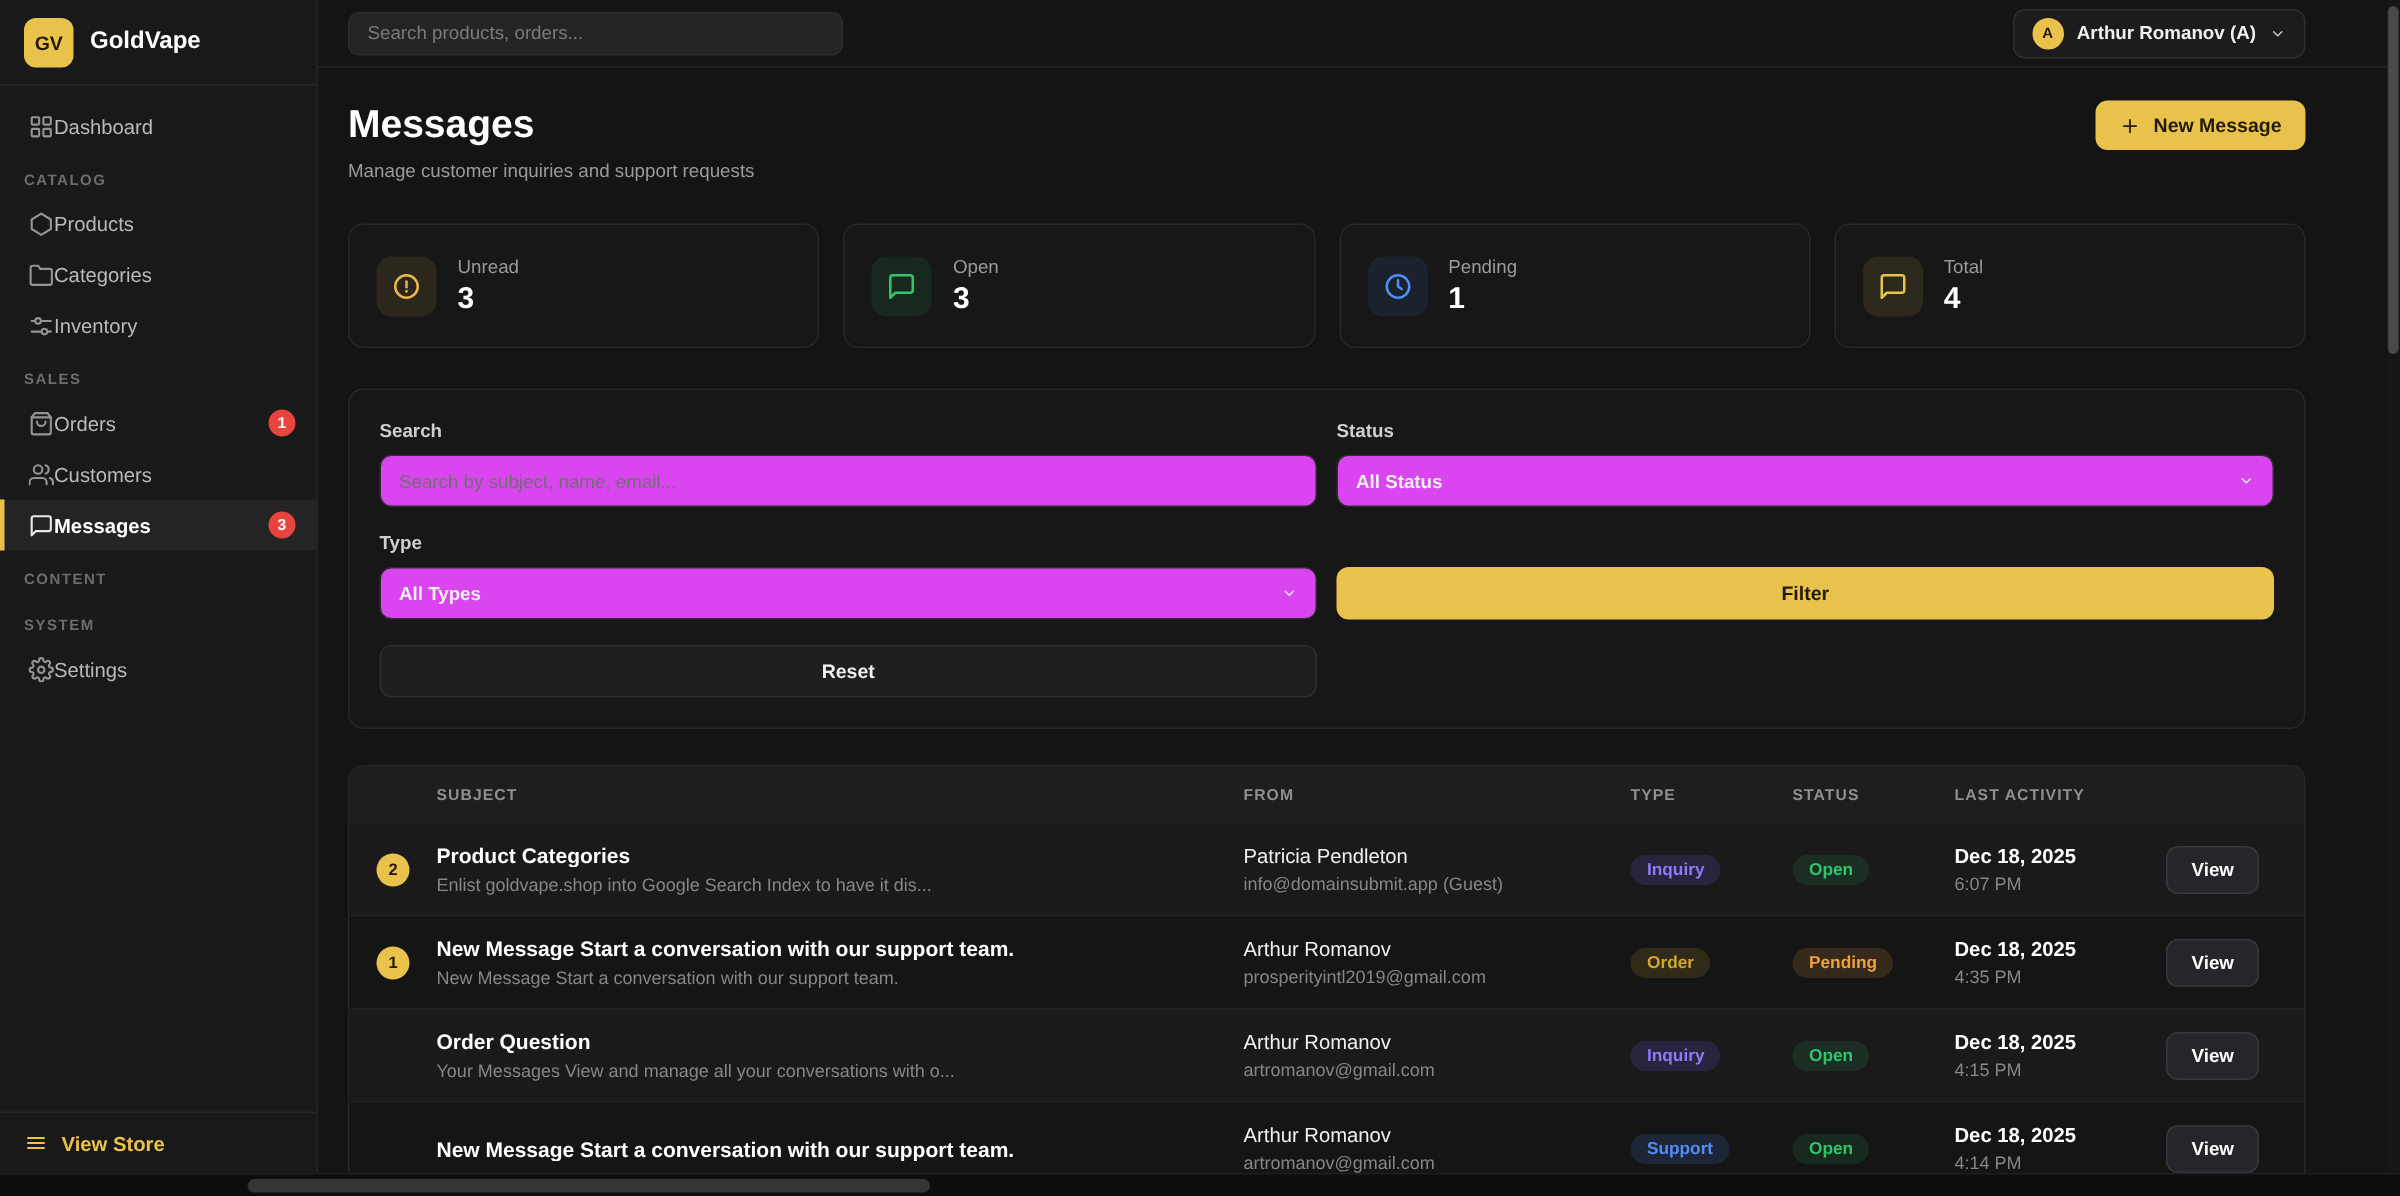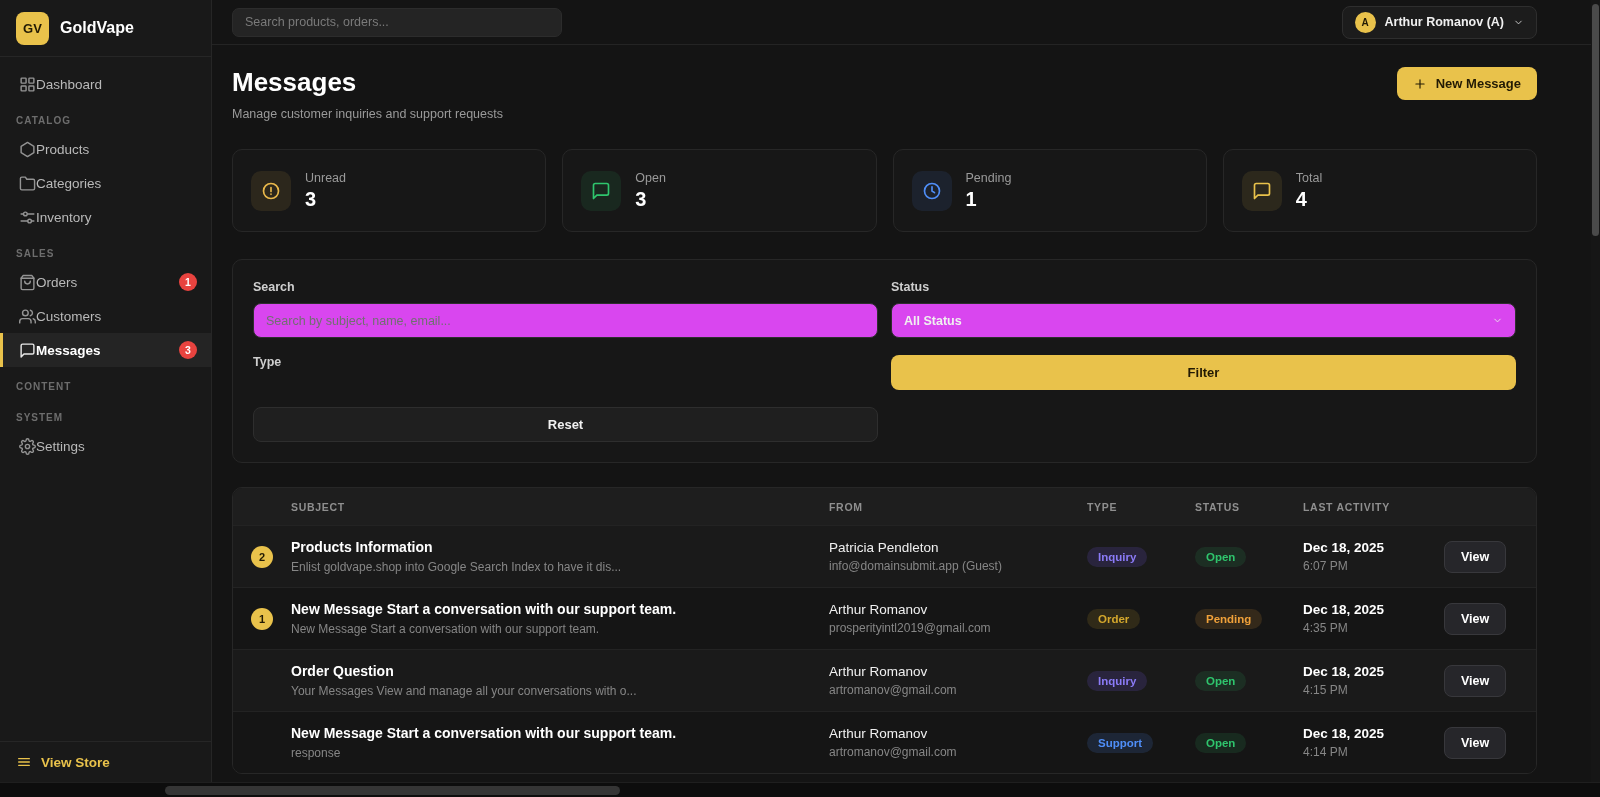--- a/index.html
+++ b/index.html
@@ -337,20 +337,28 @@
                 <span>All Status</span>
                 <span class="ic chev">
                   <svg viewBox="0 0 24 24">
                       <polyline points="6 9 12 15 18 9"></polyline>
                     </svg>
                 </span>
               </div>
             </div>
             <div>
               <div class="f-label">Type</div>
+              <div class="f-select">
+                <span>All Types</span>
+                <span class="ic chev">
+                  <svg viewBox="0 0 24 24">
+                      <polyline points="6 9 12 15 18 9"></polyline>
+                    </svg>
+                </span>
+              </div>
             </div>
             <button class="btn-filter">Filter</button>
             <button class="btn-reset">Reset</button>
           </div>
         </div>
 
         <div class="table-card">
           <div class="tgrid thead" id="table-head">
               <div></div>
               <div class="th">SUBJECT</div>
@@ -359,21 +367,21 @@
               <div class="th">STATUS</div>
               <div class="th">LAST ACTIVITY</div>
               <div></div>
             </div>
           <div id="table-body">
               <div class="tgrid trow alt">
                 <div class="cell-badge">
                   <span class="unread-badge">2</span>
                 </div>
                 <div>
-                  <div class="subj-title">Products Information</div>
+                  <div class="subj-title">Product Categories</div>
                   <div class="subj-prev">Enlist goldvape.shop into Google Search Index to have it dis...</div>
                 </div>
                 <div>
                   <div class="from-name">Patricia Pendleton</div>
                   <div class="from-email">info@domainsubmit.app (Guest)</div>
                 </div>
                 <div><span class="pill inquiry">Inquiry</span></div>
                 <div><span class="pill open">Open</span></div>
                 <div>
                   <div class="act-date">Dec 18, 2025</div>
@@ -416,21 +424,20 @@
                 <div>
                   <div class="act-date">Dec 18, 2025</div>
                   <div class="act-time">4:15 PM</div>
                 </div>
                 <div><button class="btn-view">View</button></div>
               </div>
               <div class="tgrid trow">
                 <div class="cell-badge"></div>
                 <div>
                   <div class="subj-title">New Message Start a conversation with our support team.</div>
-                  <div class="subj-prev">response</div>
                 </div>
                 <div>
                   <div class="from-name">Arthur Romanov</div>
                   <div class="from-email">artromanov@gmail.com</div>
                 </div>
                 <div><span class="pill support">Support</span></div>
                 <div><span class="pill open">Open</span></div>
                 <div>
                   <div class="act-date">Dec 18, 2025</div>
                   <div class="act-time">4:14 PM</div>

